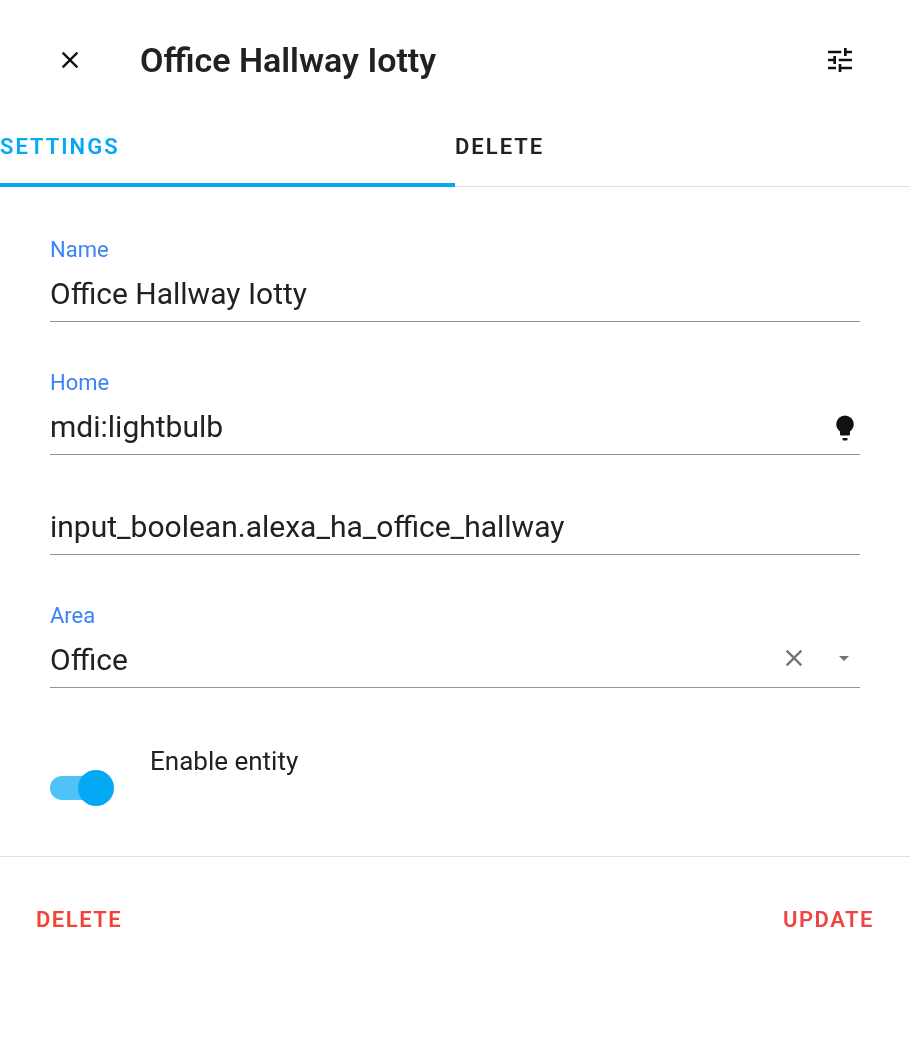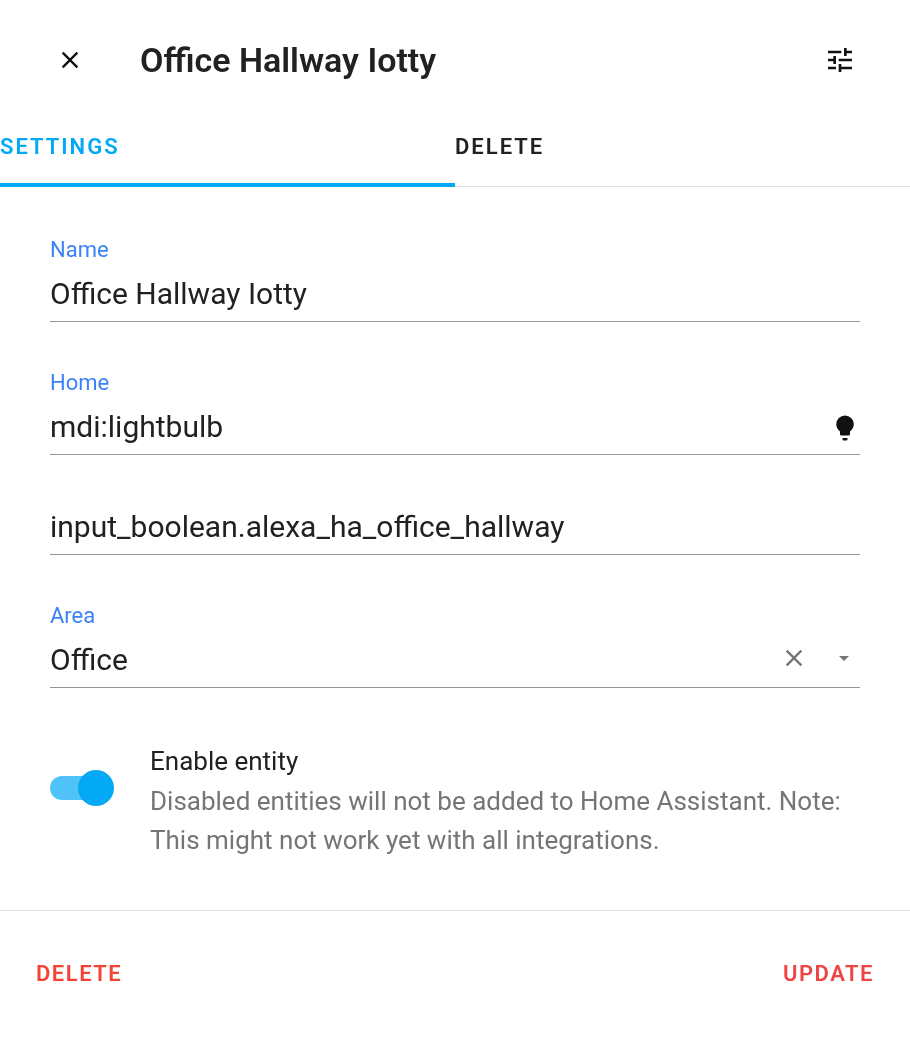--- a/index.html
+++ b/index.html
@@ -233,21 +233,20 @@
     </div>
   </div>
 
   <div class="toggle-row">
     <div class="toggle">
       <div class="toggle-track"></div>
       <div class="toggle-thumb"></div>
     </div>
     <div class="toggle-text">
       <div class="toggle-title">Enable entity</div>
-      <div class="toggle-desc">Disabled entities will not be added to Home Assistant. Note: This might not work yet with all integrations.</div>
     </div>
   </div>
 
 </div>
 
 <div class="footer">
   <div class="btn-delete">DELETE</div>
   <div class="btn-update">UPDATE</div>
 </div>
 

